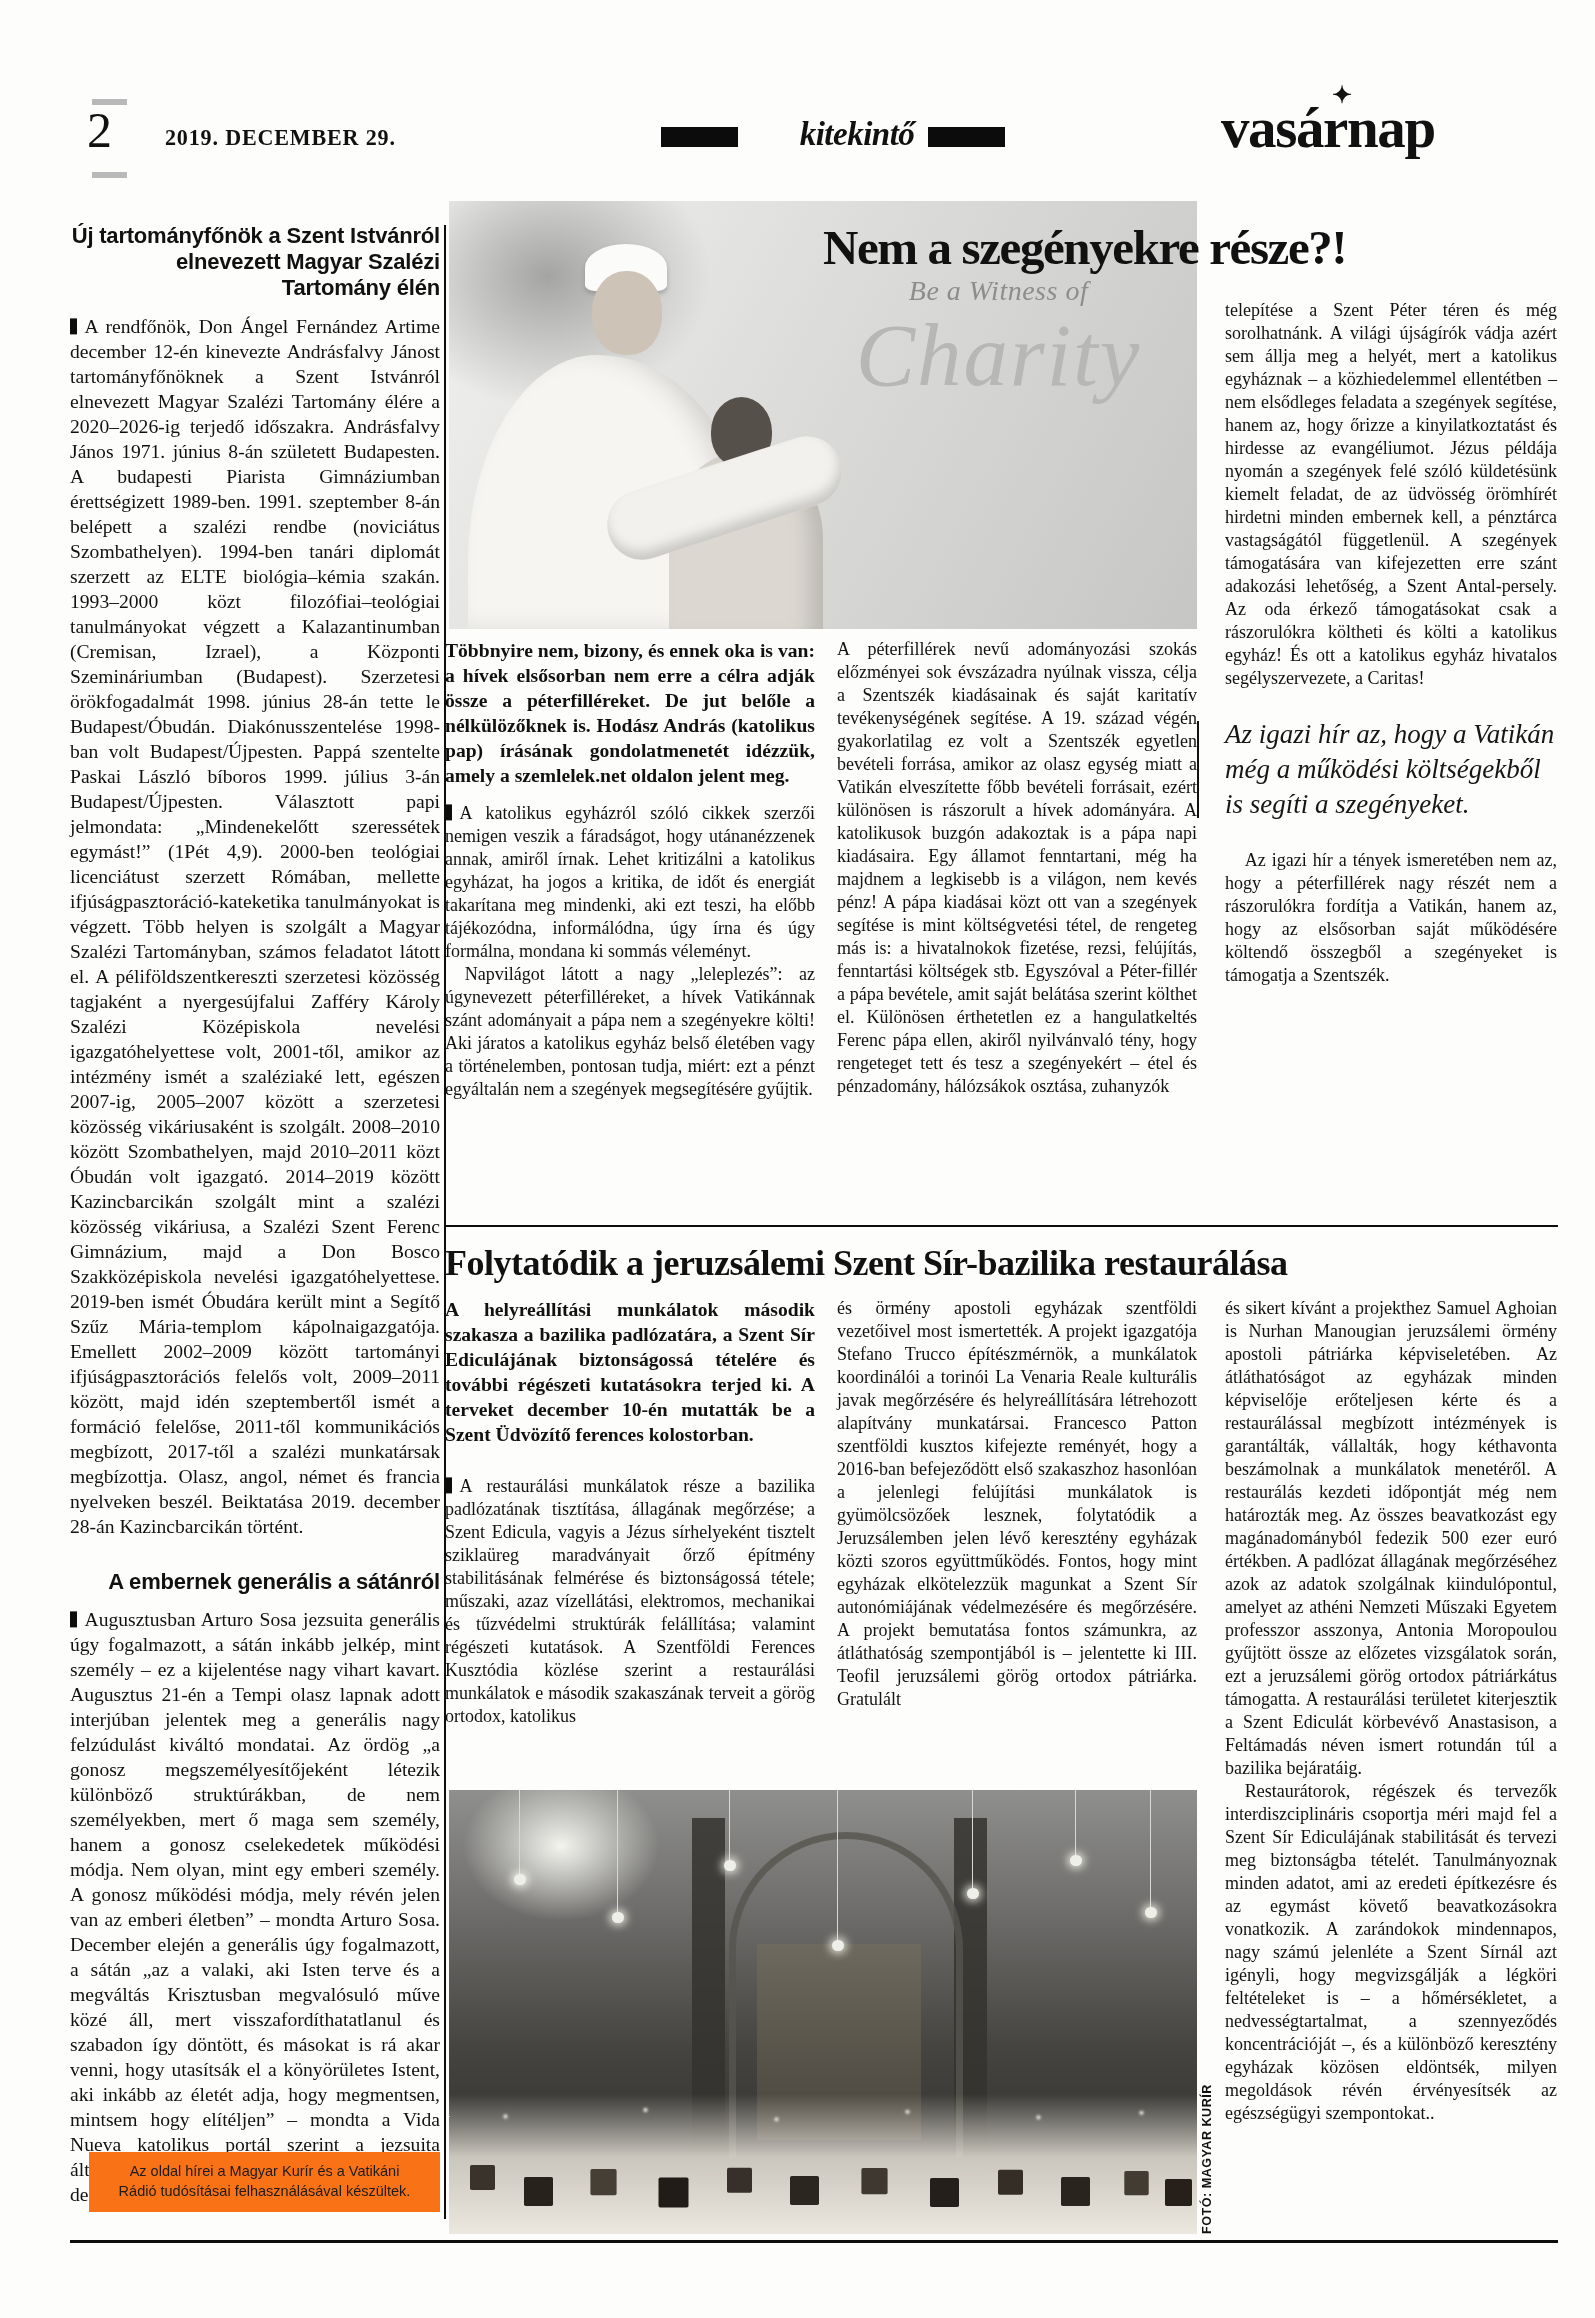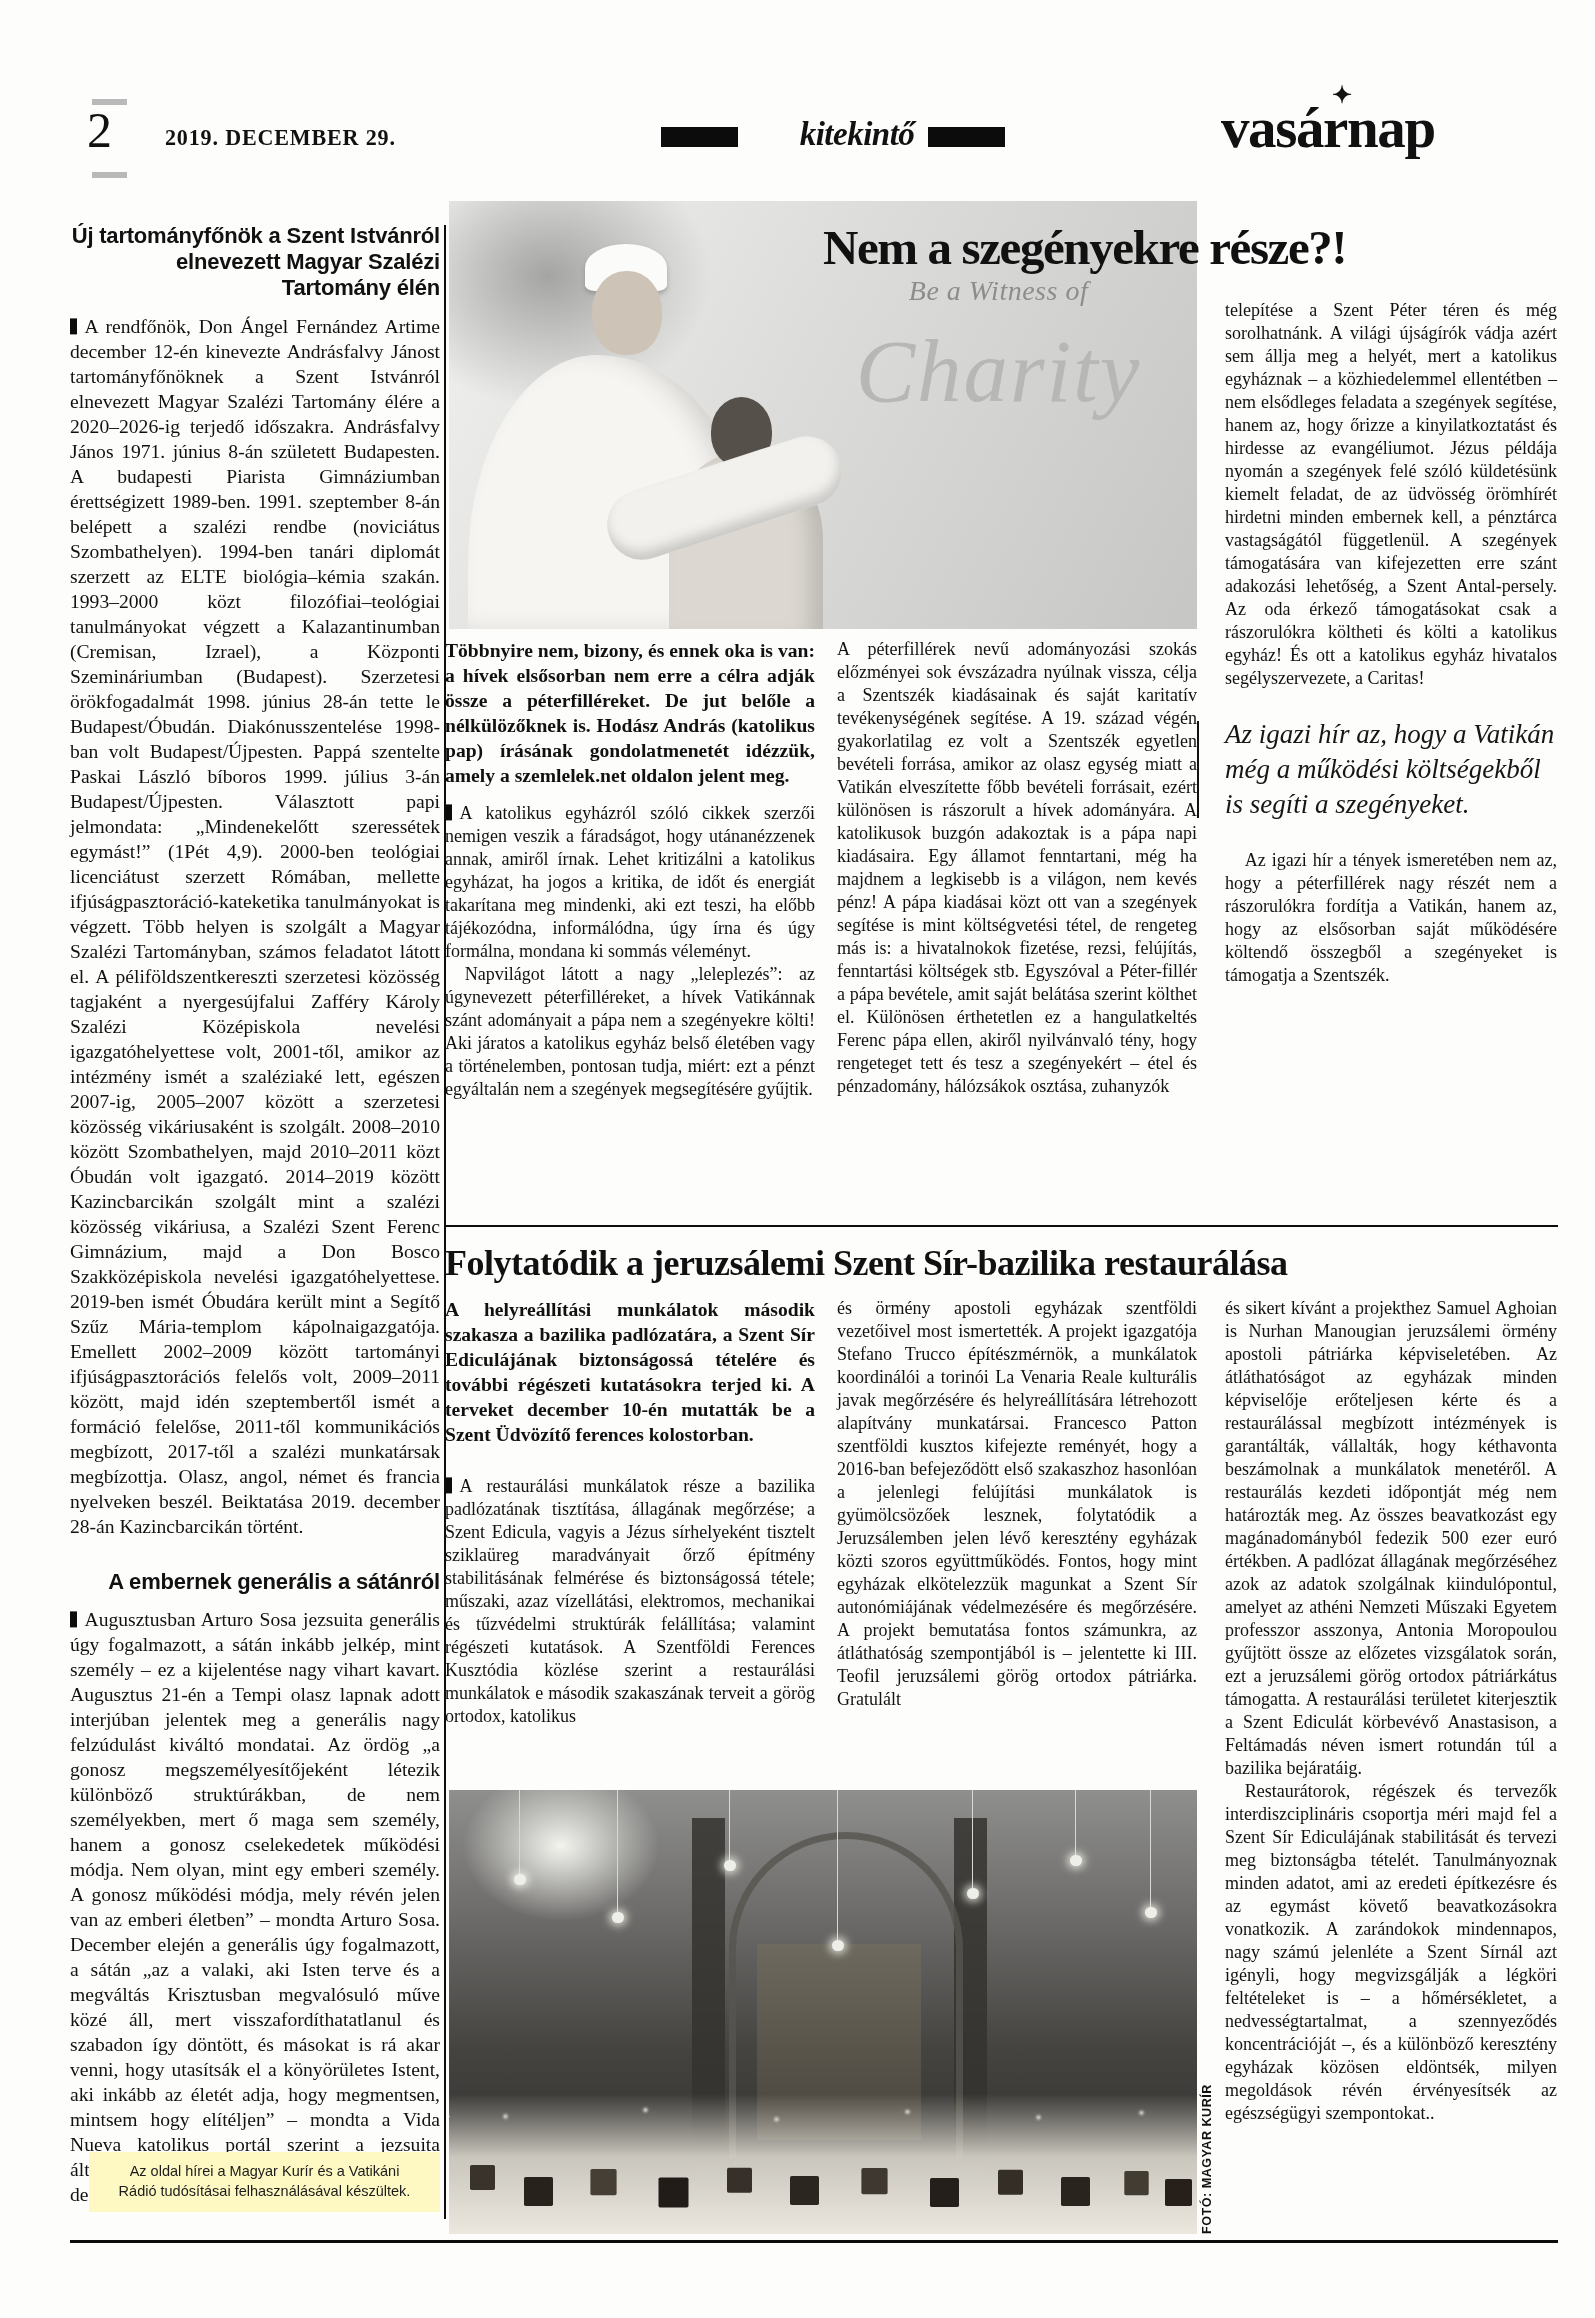--- a/index.html
+++ b/index.html
@@ -33,21 +33,21 @@
              font-size:22px;line-height:26px;letter-spacing:-0.2px;text-align:right;}
   .lead{font-weight:bold;font-size:19.6px;line-height:25px;text-align:justify;}
 
   .leftcol-rule{position:absolute;left:444px;top:225px;width:1.9px;height:1994px;background:#0d0d0d;}
   .left-column{position:absolute;left:70px;top:223px;width:370px;}
   .left-column .body1{margin-top:13px;}
   .left-column .title2{margin-top:30px;}
   .left-column .body2{margin-top:12px;}
 
   .footer-box{position:absolute;left:89px;top:2152px;width:351px;box-sizing:border-box;
-              background:#fef9c3;padding:10.3px 21.5px;text-align:center;
+              background:#f97316;padding:10.3px 21.5px;text-align:center;
               font-family:"Liberation Sans","DejaVu Sans",sans-serif;font-size:14.5px;
               line-height:19.6px;color:#1c1c1c;}
 
   
   .headline1{position:absolute;left:823px;top:222px;width:738px;font-size:49px;
              font-weight:bold;letter-spacing:-1.4px;line-height:1.05;white-space:nowrap;}
   .m-col1{position:absolute;left:445px;top:638px;width:370px;}
   .m-col1 .body-text{margin-top:14px;}
   .m-col2{position:absolute;left:837px;top:638px;width:360px;}
   .m-col3{position:absolute;left:1225px;top:299px;width:332px;}
@@ -77,21 +77,21 @@
            border-radius:48% 48% 46% 46%;}
   .p1-arm{position:absolute;left:154px;top:262px;width:243px;height:70px;background:#f2f1ee;
           border-radius:37px;transform:rotate(-18deg);box-shadow:inset 0 -8.4px 12px #c9c8c5;}
   .p1-child-head{position:absolute;left:262px;top:196px;width:61px;height:70px;background:#56504a;
                  border-radius:50% 50% 46% 46%;}
   .p1-child-body{position:absolute;left:220px;top:252px;width:154px;height:187px;background:#dcd8d1;
                  border-radius:46% 46% 0 0;box-shadow:inset -14px 0 18.7px #bdbab5;}
   .p1-caption{position:absolute;left:365px;top:74px;width:369px;text-align:center;}
   .p1-cap-line1{font-style:italic;font-size:28px;color:#8d8d8b;letter-spacing:0.5px;}
   .p1-cap-line2{font-style:italic;font-size:89px;color:#b7b7b5;line-height:1.1;
-                letter-spacing:1.9px;margin-top:16px;}
+                letter-spacing:1.9px;margin-top:0;}
 
   
   .photo2{position:absolute;left:449px;top:1790px;width:748px;height:444px;overflow:hidden;
           background:linear-gradient(180deg,#8f8f8d 0%,#6d6c6a 28%,#454441 58%,#262524 100%);}
   .p2-glow{position:absolute;left:14px;top:-18.7px;width:196px;height:150px;border-radius:50%;
            background:radial-gradient(closest-side,rgba(250,250,245,.95),rgba(250,250,245,0));}
   .p2-pillar{position:absolute;top:28px;width:33px;height:355px;background:#34332f;opacity:.85;}
   .p2-arch{position:absolute;left:280px;top:42px;width:220px;height:318px;
            border:7.5px solid #57554f;border-bottom:none;border-radius:117px 117px 0 0;opacity:.8;}
   .p2-screen{position:absolute;left:308px;top:154px;width:164px;height:196px;

